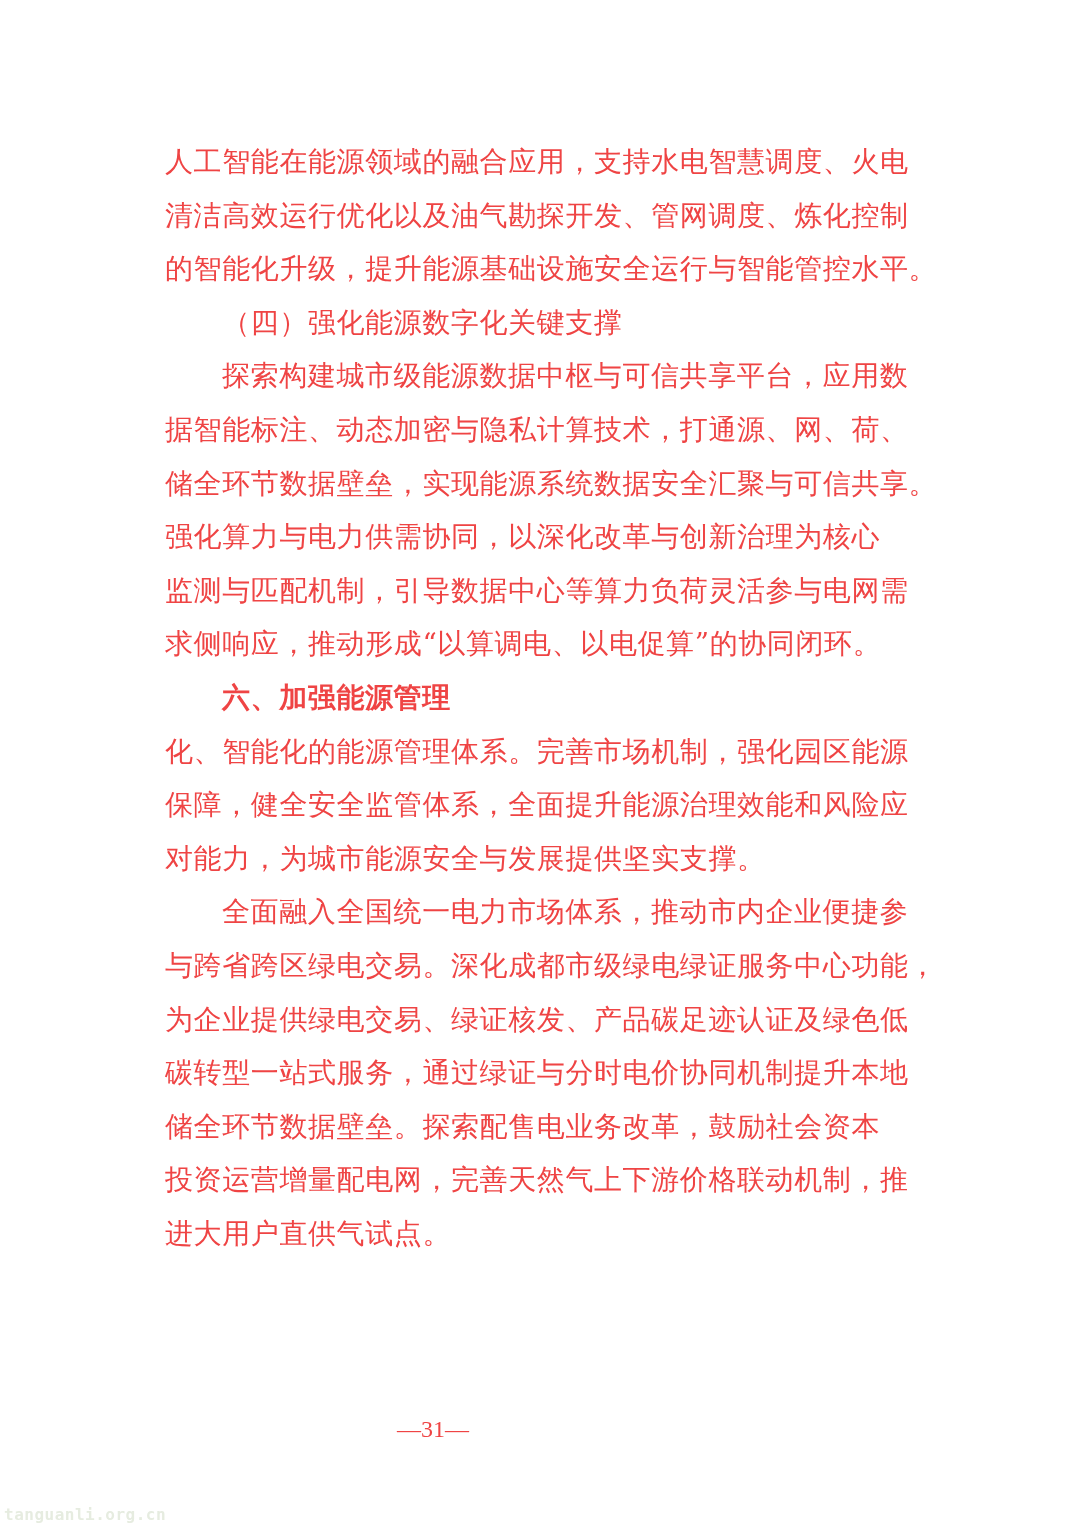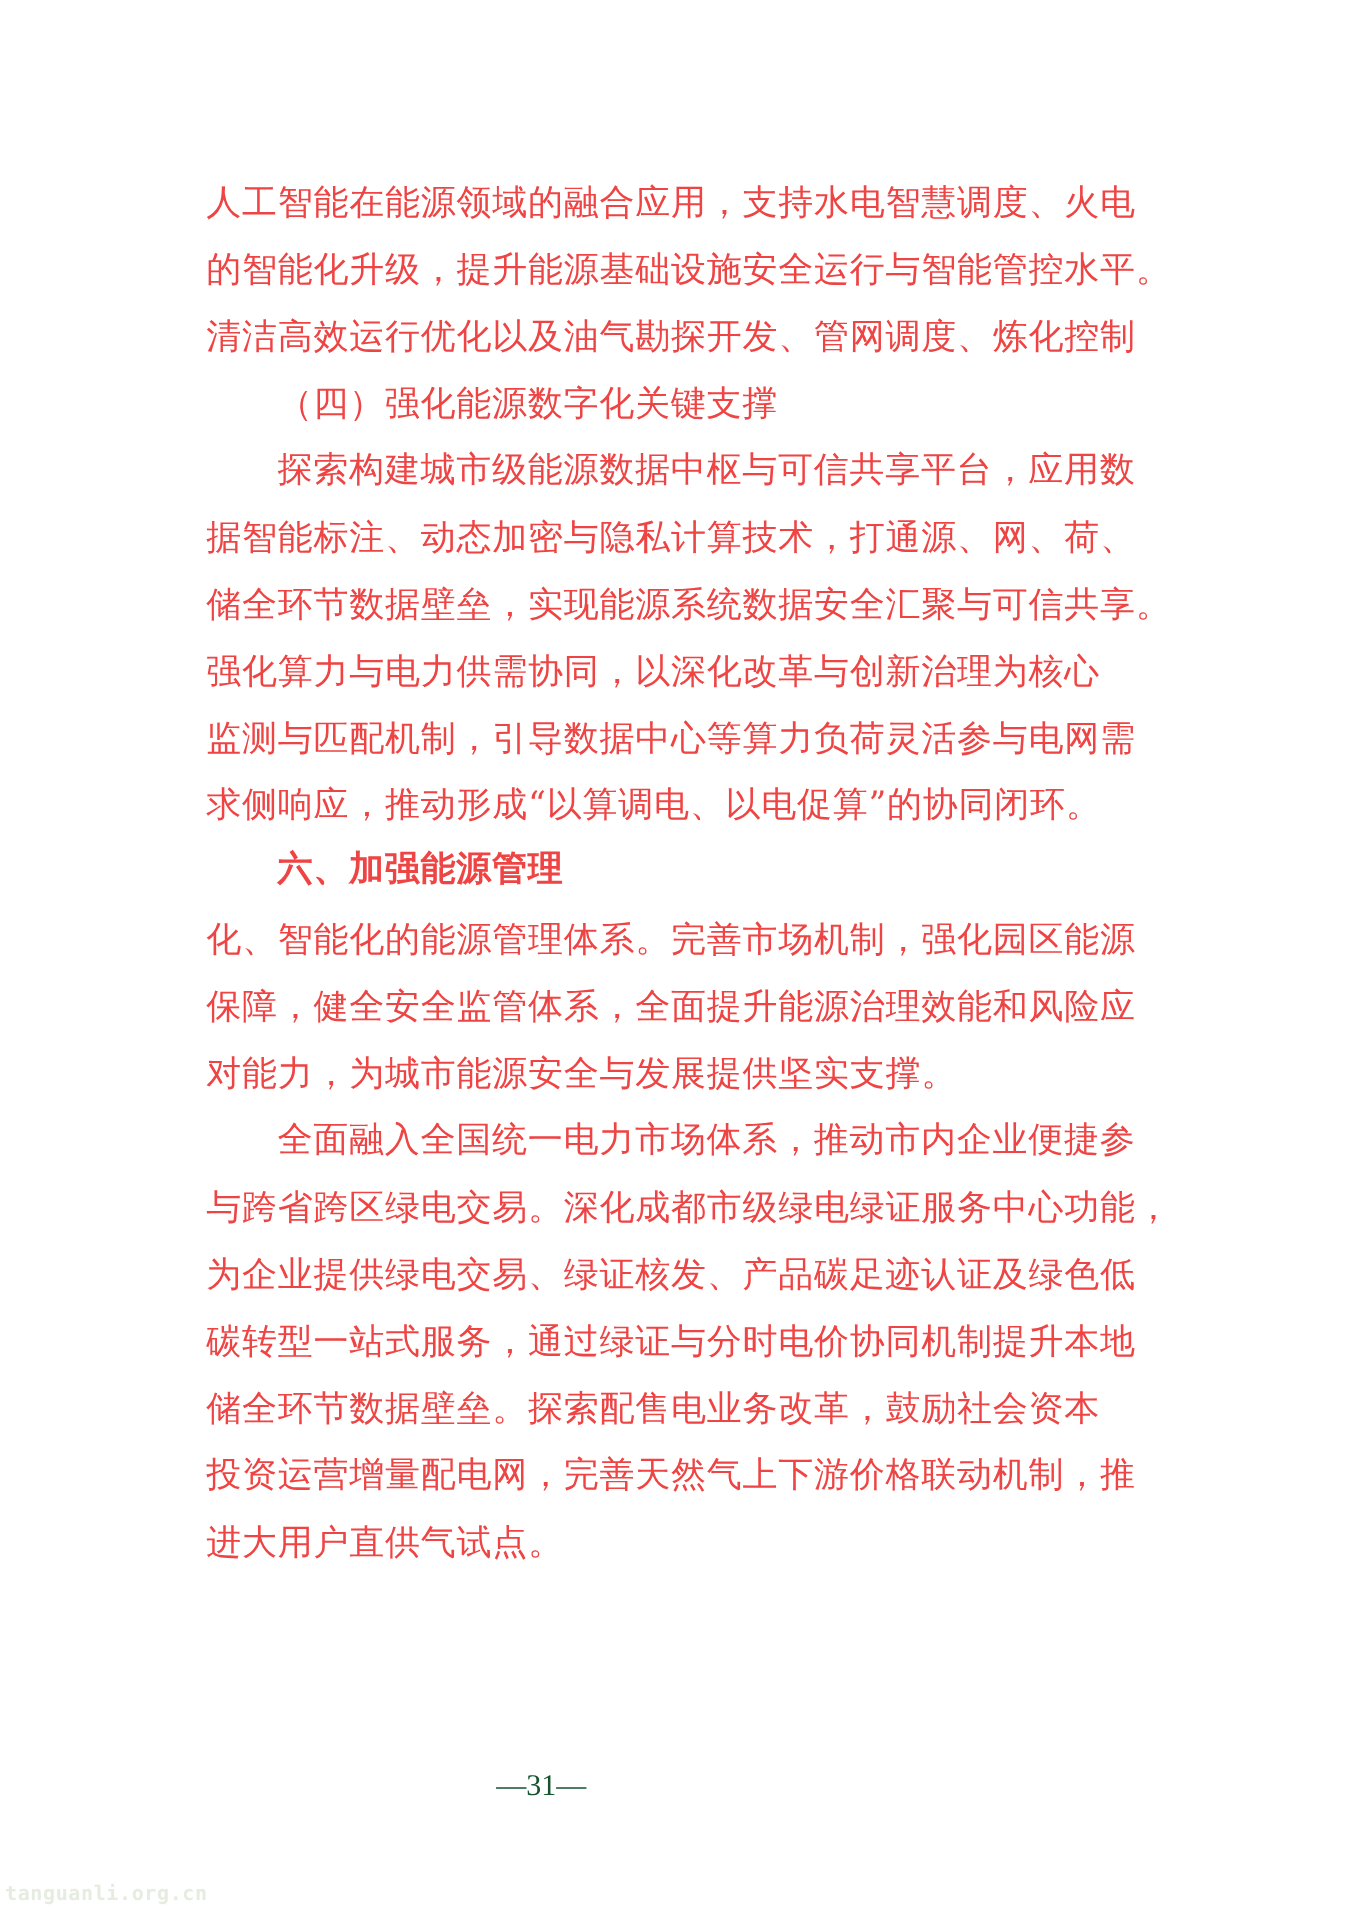--- a/index.html
+++ b/index.html
@@ -11,40 +11,40 @@
   .content {
     position: absolute; left: 165px; top: 135px; width: 760px;
     color: #ef4444;
     font-family: "DejaVu Serif", "Liberation Serif", serif;
     font-size: 28px;
     line-height: 53.6px;
     letter-spacing: 0.6px;
   }
   .line { display: block; white-space: nowrap; height: 53.6px; }
   .indent { padding-left: 57px; }
-  .heading { font-family: Liberation Mono, monospace; font-weight: bold; font-size: 28px; }
+  .heading { font-family: Liberation Sans, sans-serif; font-weight: bold; font-size: 28px; }
   .subheading { font-size: 28px; }
   .page-number {
     position: absolute; left: 0; width: 866px; top: 1416px;
-    text-align: center; font-family: "Liberation Serif", serif; font-size: 24px; color: #14532d;
+    text-align: center; font-family: "Liberation Serif", serif; font-size: 24px; color: #ef4444;
   }
   .watermark {
     position: absolute; left: 4px; top: 1505px;
     font-family: "DejaVu Sans Mono", monospace; font-size: 16px; font-weight: bold;
     color: #e6ece0; letter-spacing: 0.5px;
   }
 </style>
 </head>
 <body>
 
 <div class="page">
   <div class="content">
     <span class="line">人工智能在能源领域的融合应用，支持水电智慧调度、火电</span>
+    <span class="line">清洁高效运行优化以及油气勘探开发、管网调度、炼化控制</span>
     <span class="line">的智能化升级，提升能源基础设施安全运行与智能管控水平。</span>
-    <span class="line">清洁高效运行优化以及油气勘探开发、管网调度、炼化控制</span>
     <span class="line indent subheading">（四）强化能源数字化关键支撑</span>
     <span class="line indent">探索构建城市级能源数据中枢与可信共享平台，应用数</span>
     <span class="line">据智能标注、动态加密与隐私计算技术，打通源、网、荷、</span>
     <span class="line">储全环节数据壁垒，实现能源系统数据安全汇聚与可信共享。</span>
     <span class="line">强化算力与电力供需协同，以深化改革与创新治理为核心</span>
     <span class="line">监测与匹配机制，引导数据中心等算力负荷灵活参与电网需</span>
     <span class="line">求侧响应，推动形成“以算调电、以电促算”的协同闭环。</span>
     <span class="line indent heading">六、加强能源管理</span>
     <span class="line">化、智能化的能源管理体系。完善市场机制，强化园区能源</span>
     <span class="line">保障，健全安全监管体系，全面提升能源治理效能和风险应</span>

